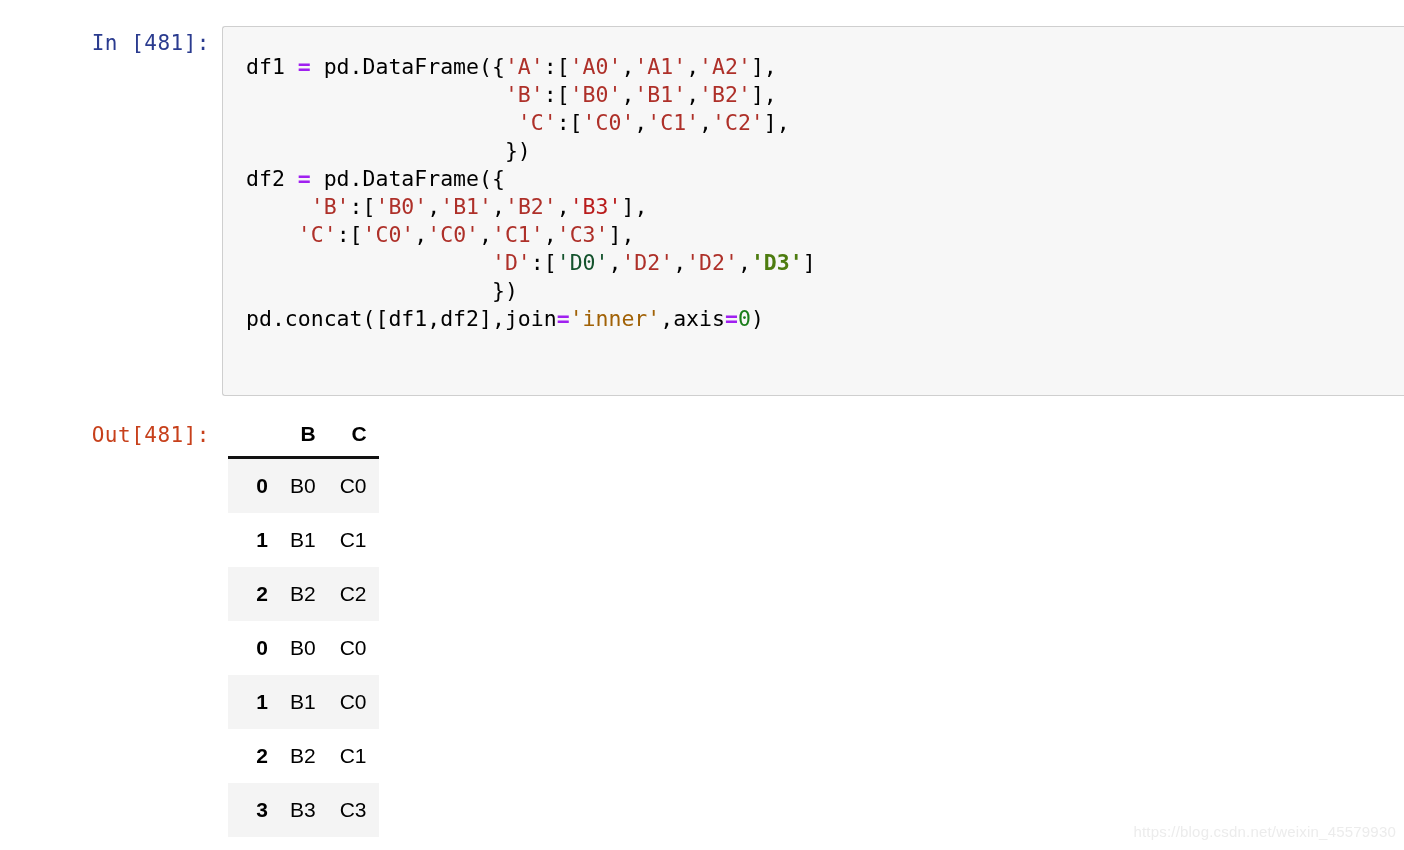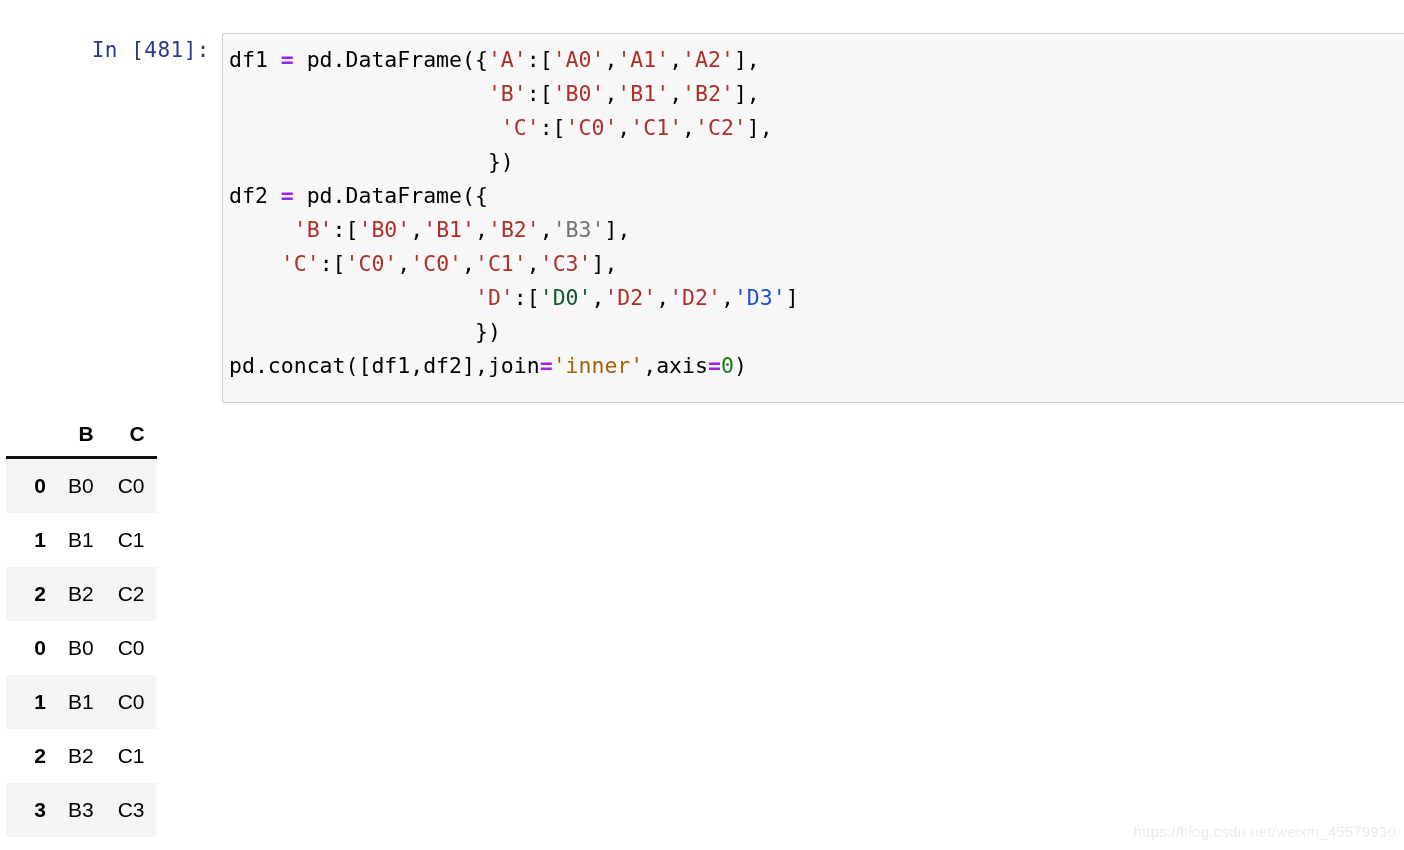--- a/index.html
+++ b/index.html
@@ -12,21 +12,21 @@
     height: 850px;
     position: relative;
     overflow: hidden;
     font-family: "Liberation Sans", sans-serif;
   }
 
   
   .nb-cell-input {
     position: absolute;
     left: 0;
-    top: 33px;
+    top: 26px;
     width: 1404px;
     display: flex;
     align-items: flex-start;
   }
   .prompt {
     width: 222px;
     box-sizing: border-box;
     padding-right: 12px;
     text-align: right;
     font-family: "DejaVu Sans Mono", "Liberation Mono", monospace;
@@ -44,24 +44,24 @@
     flex: 1 1 auto;
     background: #f7f7f7;
     border: 1px solid #cfcfcf;
     border-right: none;
     border-radius: 3px 0 0 3px;
     padding: 9px 0 11px 6px;
     box-sizing: border-box;
     min-height: 370px;
   }
   pre.code {
-    margin: 0;
+    margin: 17px;
     font-family: "DejaVu Sans Mono", "Liberation Mono", monospace;
     font-size: 21.5px;
-    line-height: 34px;
+    line-height: 28px;
     color: #000000;
     white-space: pre;
     letter-spacing: 0px;
   }
 
   
   .nb-cell-output {
     position: absolute;
     left: 0;
     top: 418px;
@@ -128,29 +128,30 @@
 <body>
 
 <div class="nb-cell-input">
   <div class="prompt in">In [481]:</div>
   <div class="code-area">
     <pre class="code" id="code-source">df1 <span style="color: rgb(160, 32, 240); font-weight: bold;">=</span> pd.DataFrame({<span style="color: rgb(174, 48, 41);">'A'</span>:[<span style="color: rgb(174, 48, 41);">'A0'</span>,<span style="color: rgb(174, 48, 41);">'A1'</span>,<span style="color: rgb(174, 48, 41);">'A2'</span>],
                     <span style="color: rgb(174, 48, 41);">'B'</span>:[<span style="color: rgb(174, 48, 41);">'B0'</span>,<span style="color: rgb(174, 48, 41);">'B1'</span>,<span style="color: rgb(174, 48, 41);">'B2'</span>],
                      <span style="color: rgb(174, 48, 41);">'C'</span>:[<span style="color: rgb(174, 48, 41);">'C0'</span>,<span style="color: rgb(174, 48, 41);">'C1'</span>,<span style="color: rgb(174, 48, 41); text-align: center;">'C2'</span>],
                     })
 df2 <span style="color: rgb(160, 32, 240); font-weight: bold;">=</span> pd.DataFrame({
-     <span style="color: rgb(174, 48, 41);">'B'</span>:[<span style="color: rgb(174, 48, 41);">'B0'</span>,<span style="color: rgb(174, 48, 41);">'B1'</span>,<span style="color: rgb(174, 48, 41);">'B2'</span>,<span style="color: #737373;">'B3'</span>],
+     <span style="color: rgb(174, 48, 41);">'B'</span>:[<span style="color: rgb(174, 48, 41);">'B0'</span>,<span style="color: rgb(174, 48, 41);">'B1'</span>,<span style="color: rgb(174, 48, 41);">'B2'</span>,<span style="color: #b91c1c;">'B3'</span>],
     <span style="color: rgb(174, 48, 41);">'C'</span>:[<span style="color: rgb(174, 48, 41);">'C0'</span>,<span style="color: rgb(174, 48, 41);">'C0'</span>,<span style="color: rgb(174, 48, 41);">'C1'</span>,<span style="color: rgb(174, 48, 41); text-align: right;">'C3'</span>],
-                   <span style="color: rgb(174, 48, 41);">'D'</span>:[<span style="color: #14532d;">'D0'</span>,<span style="color: rgb(174, 48, 41);">'D2'</span>,<span style="color: rgb(174, 48, 41);">'D2'</span>,<span style="color: #1d4ed8;">'D3'</span>]
+                   <span style="color: rgb(174, 48, 41);">'D'</span>:[<span style="color: #14532d;">'D0'</span>,<span style="color: rgb(174, 48, 41);">'D2'</span>,<span style="color: rgb(174, 48, 41);">'D2'</span>,<span style="color: #4d7c0f; font-weight: bold;">'D3'</span>]
                    })
 pd.concat([df1,df2],join<span style="color: rgb(160, 32, 240); font-weight: bold;">=</span><span style="color: #a16207;">'inner'</span>,axis<span style="color: rgb(160, 32, 240); font-weight: bold;">=</span><span style="color: rgb(26, 125, 26);">0</span>)</pre>
   </div>
 </div>
 
 <div class="nb-cell-output">
+  <div class="prompt out">Out[481]:</div>
   <div class="out-area">
     <table class="df">
       <thead>
         <tr id="df-head-row">
           <th class="corner"></th>
         <th>B</th>
             <th>C</th>
           </tr>
       </thead>
       <tbody id="df-body">

